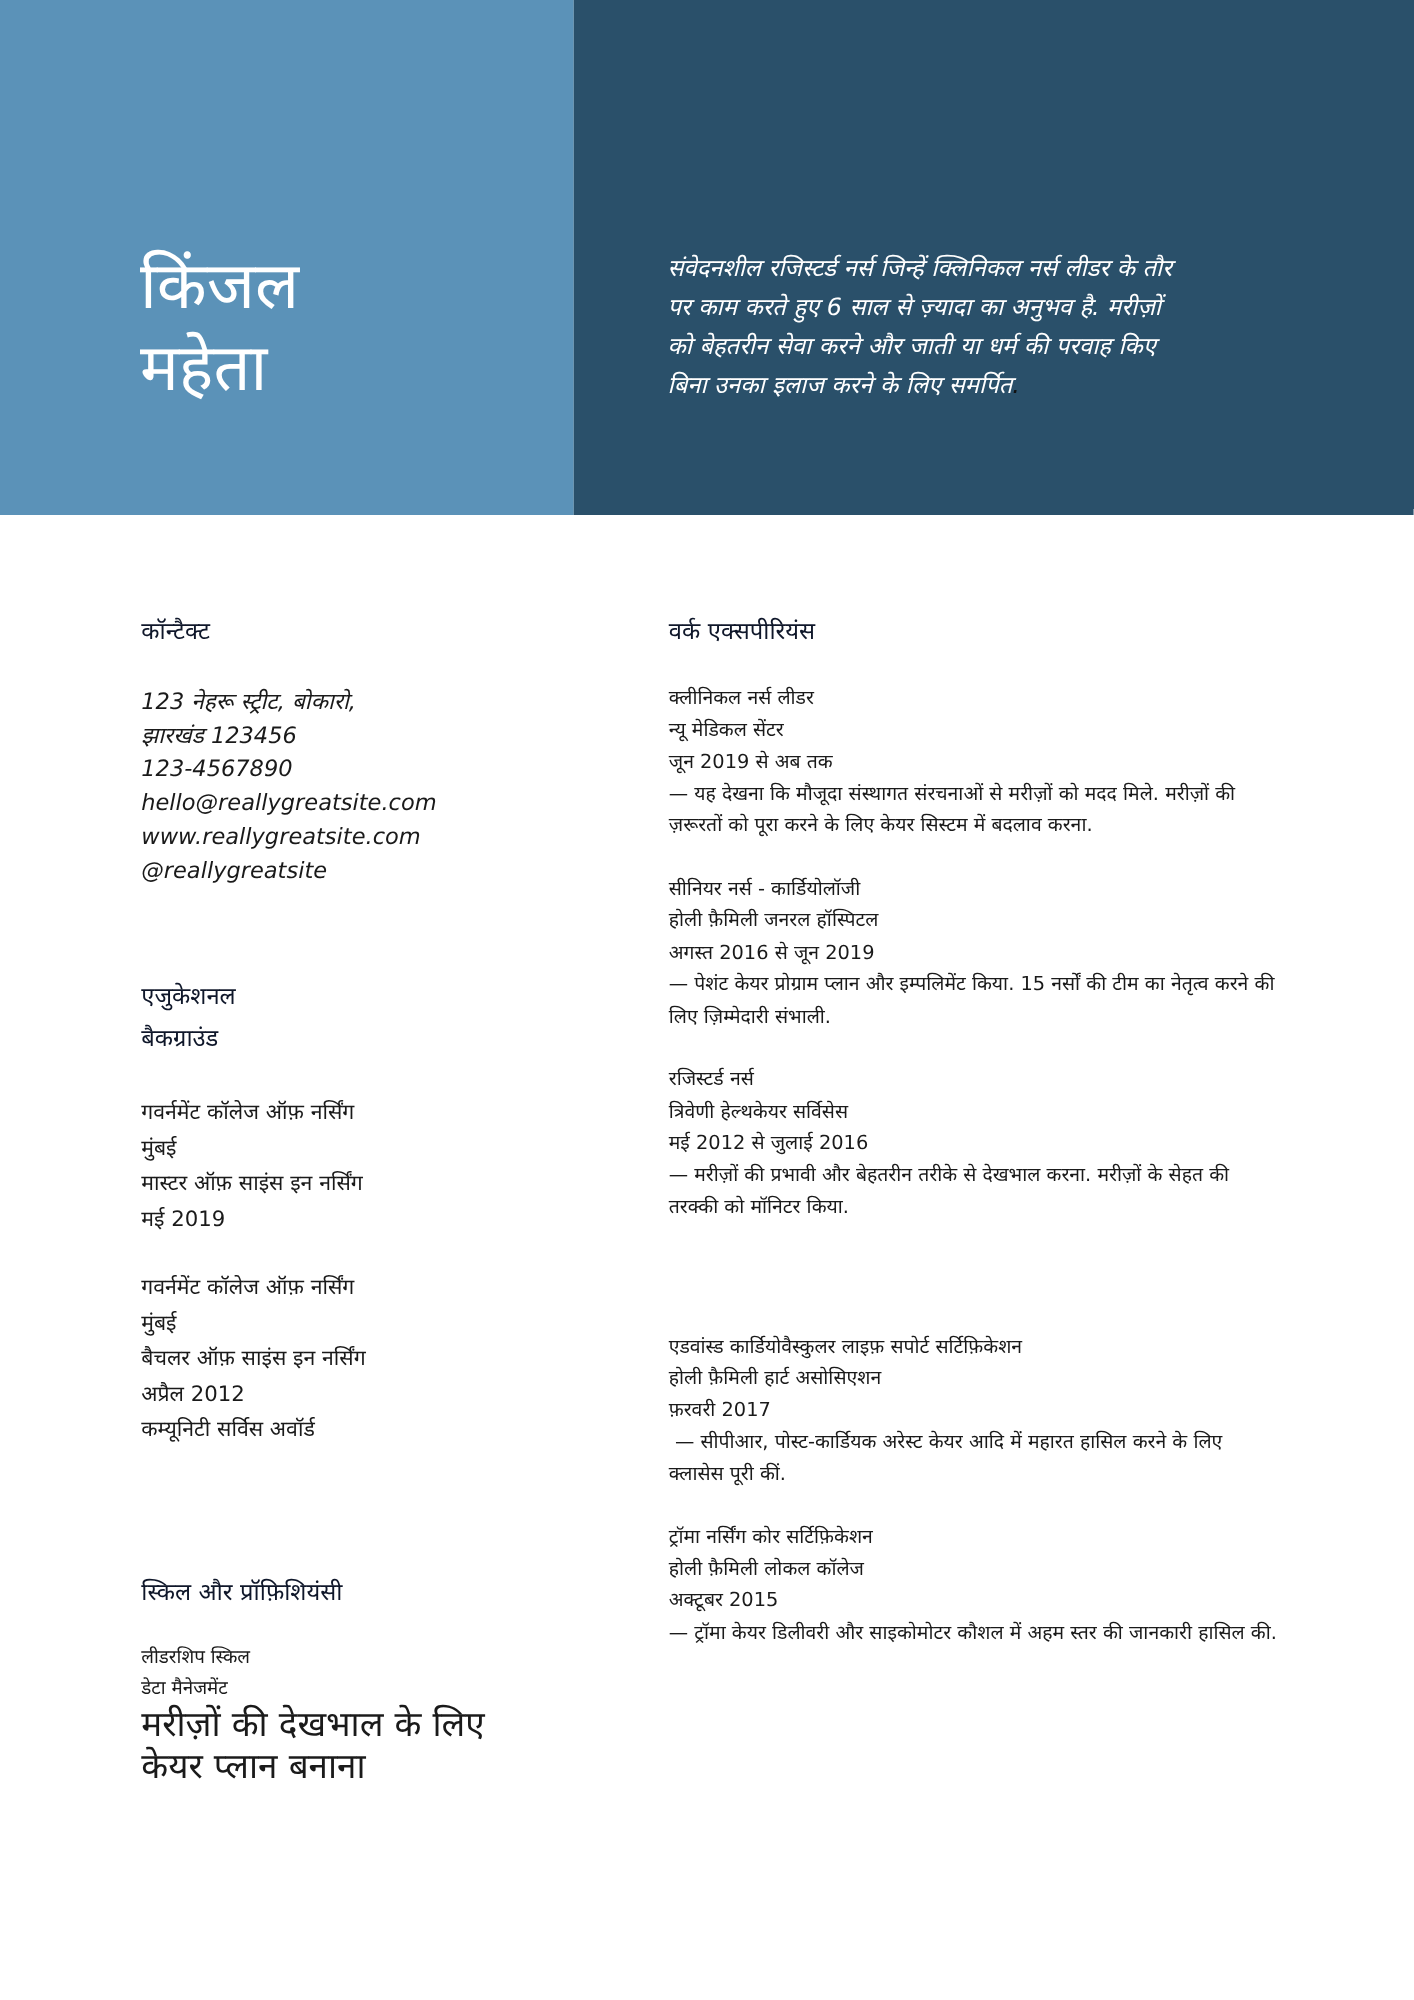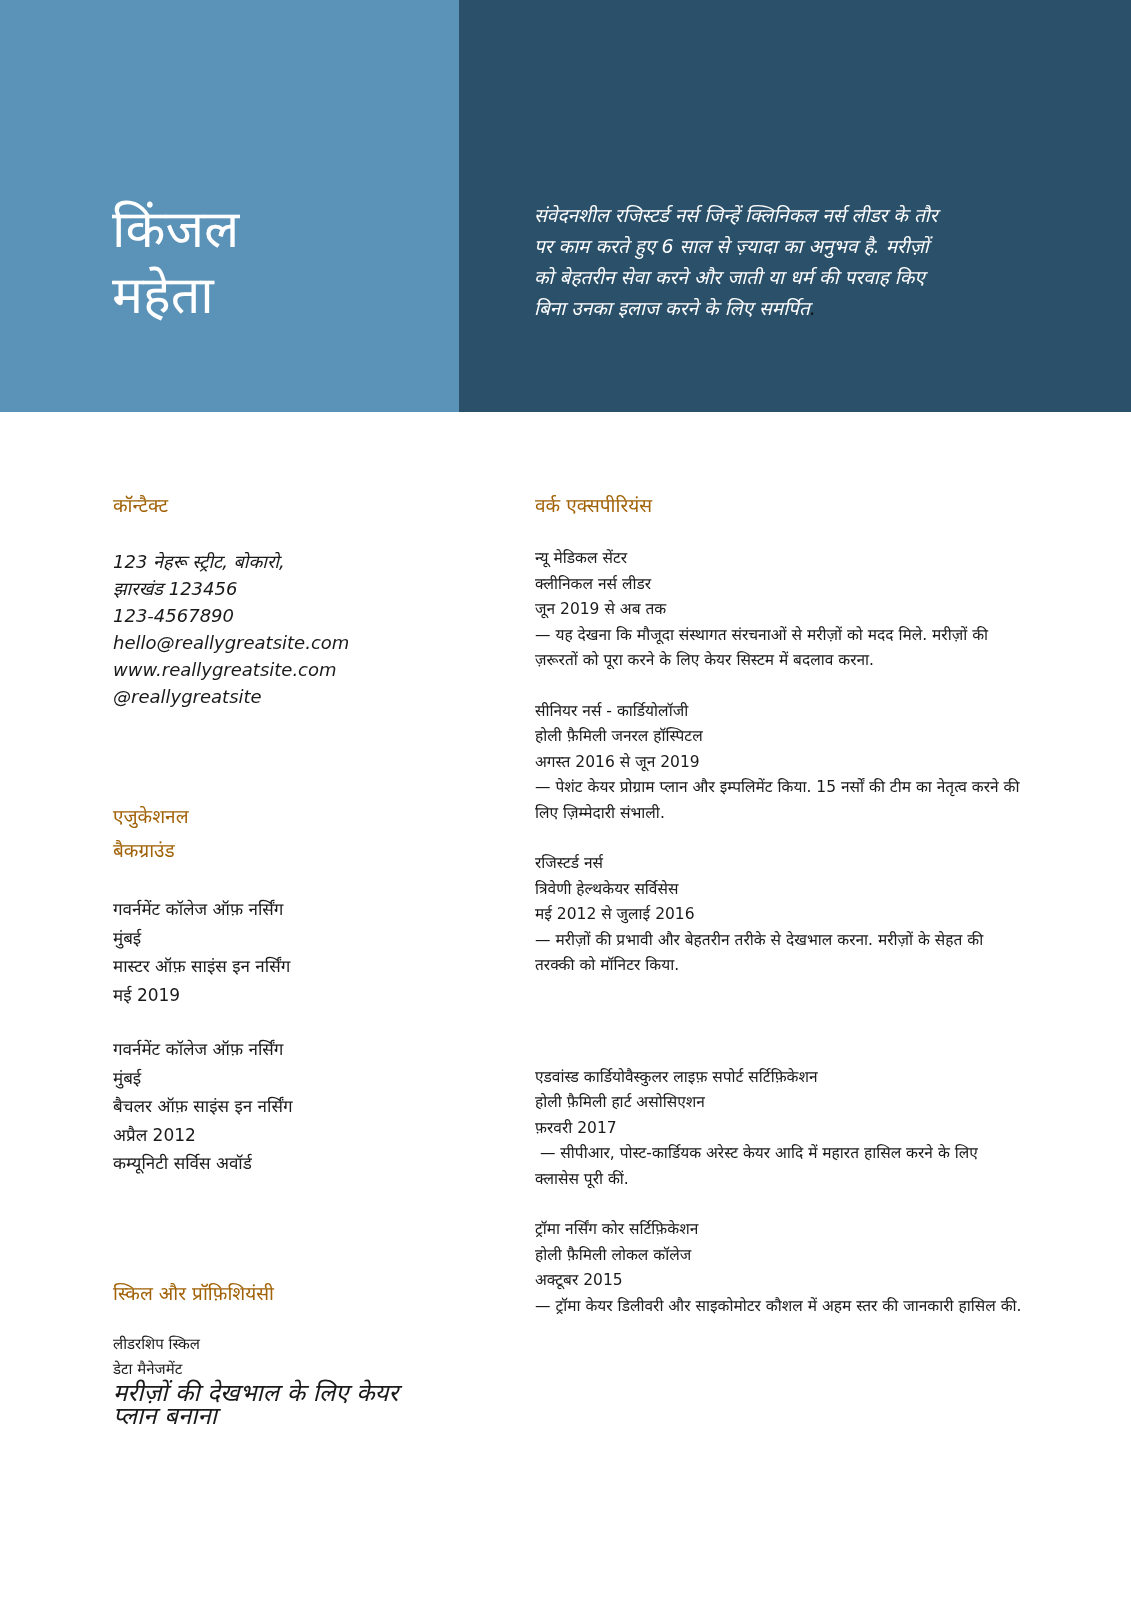--- a/index.html
+++ b/index.html
@@ -61,21 +61,21 @@
       top: 488px;
       width: 330px;
     }
     .col-right {
       position: absolute;
       left: 535px;
       top: 488px;
       width: 490px;
     }
     .section-title {
-      color: #a16207;
+      color: #0f172a;
       font-size: 19px;
       line-height: 34px;
       font-weight: normal;
     }
     .section-title.bold {
       font-weight: bold;
       font-size: 20px;
     }
     .contact-list {
       margin-top: 26px;
@@ -89,23 +89,22 @@
       font-size: 17px;
       line-height: 28.5px;
     }
     .edu-block + .edu-block { margin-top: 26px; }
     .skills-list {
       margin-top: 22px;
       font-size: 15px;
       line-height: 25px;
     }
     .skills-list .big {
-      font-size: 24px;
-      line-height: 23px;
-      font-style: italic;
+      font-size: 28px;
+      line-height: 33px;
     }
     .exp-block {
       font-size: 15.5px;
       line-height: 25.5px;
     }
     .exp-list { margin-top: 24px; }
     .exp-block + .exp-block { margin-top: 25px; }
   </style>
 </head>
 <body>
@@ -129,21 +128,21 @@
     <div class="contact-list">
       <div>123 नेहरू स्ट्रीट, बोकारो,</div>
       <div>झारखंड 123456</div>
       <div>123-4567890</div>
       <div>hello@reallygreatsite.com</div>
       <div>www.reallygreatsite.com</div>
       <div>@reallygreatsite</div>
     </div>
   </section>
 
-  <section style="margin-top:89px;">
+  <section style="margin-top:70px;">
     <h2 class="section-title">
       <span style="display:block">एजुकेशनल</span>
       <span style="display:block">बैकग्राउंड</span>
     </h2>
     <div class="edu-block">
       <div>गवर्नमेंट कॉलेज ऑफ़ नर्सिंग</div>
       <div>मुंबई</div>
       <div>मास्टर ऑफ़ साइंस इन नर्सिंग</div>
       <div>मई 2019</div>
     </div>
@@ -165,22 +164,22 @@
     </div>
   </section>
 </div>
 
 <div class="col-right">
 
   <section>
     <h2 class="section-title">वर्क एक्सपीरियंस</h2>
     <div class="exp-list">
       <div class="exp-block">
+        <div>क्लीनिकल नर्स लीडर</div>
         <div>न्यू मेडिकल सेंटर</div>
-        <div>क्लीनिकल नर्स लीडर</div>
         <div>जून 2019 से अब तक</div>
         <div>— यह देखना कि मौजूदा संस्थागत संरचनाओं से मरीज़ों को मदद मिले. मरीज़ों की ज़रूरतों को पूरा करने के लिए केयर सिस्टम में बदलाव करना.</div>
       </div>
       <div class="exp-block">
         <div>सीनियर नर्स - कार्डियोलॉजी</div>
         <div>होली फ़ैमिली जनरल हॉस्पिटल</div>
         <div>अगस्त 2016 से जून 2019</div>
         <div>— पेशंट केयर प्रोग्राम प्लान और इम्पलिमेंट किया. 15 नर्सों की टीम का नेतृत्व करने की लिए ज़िम्मेदारी संभाली.</div>
       </div>
       <div class="exp-block">

